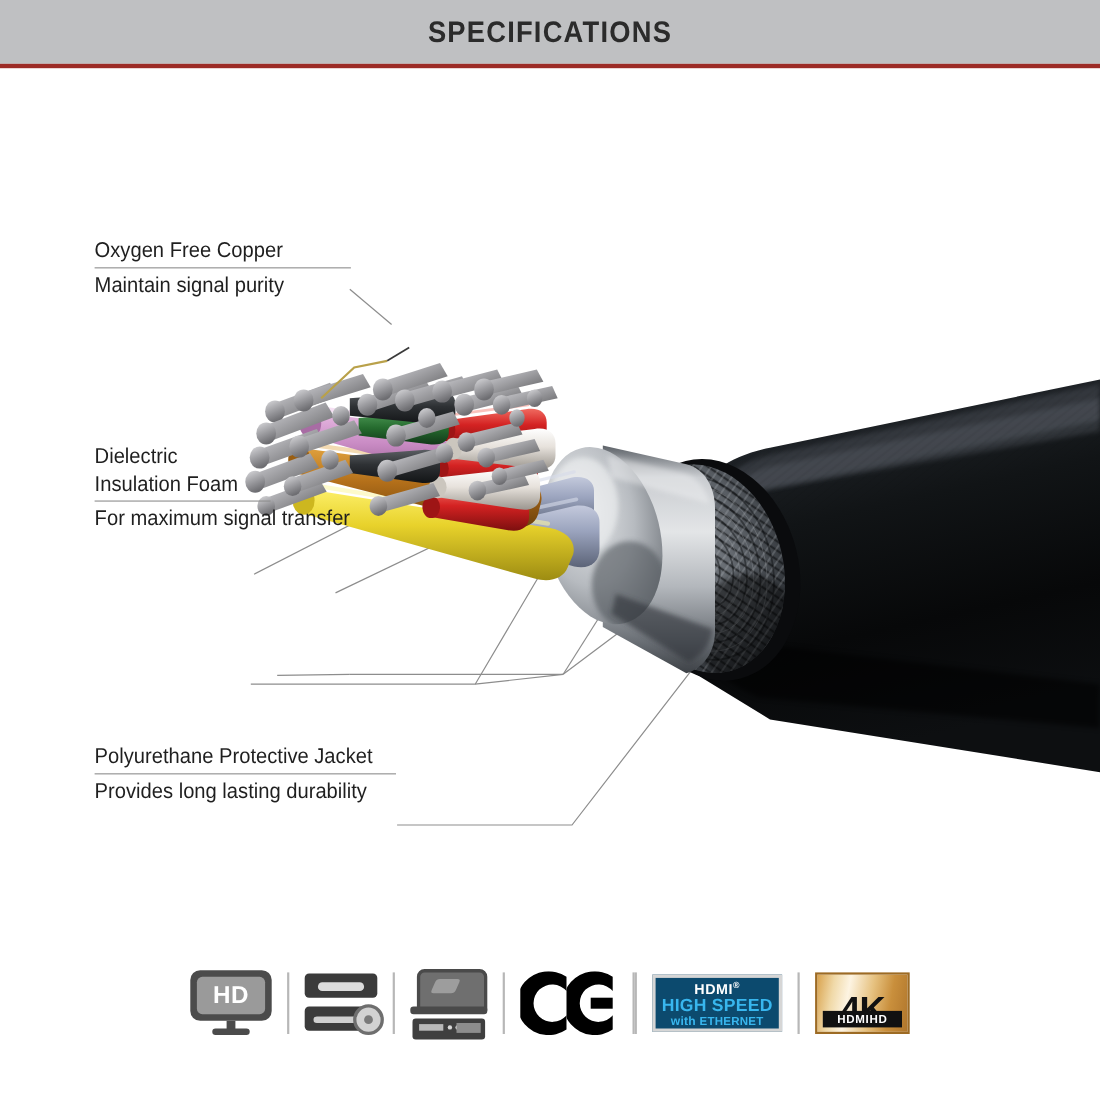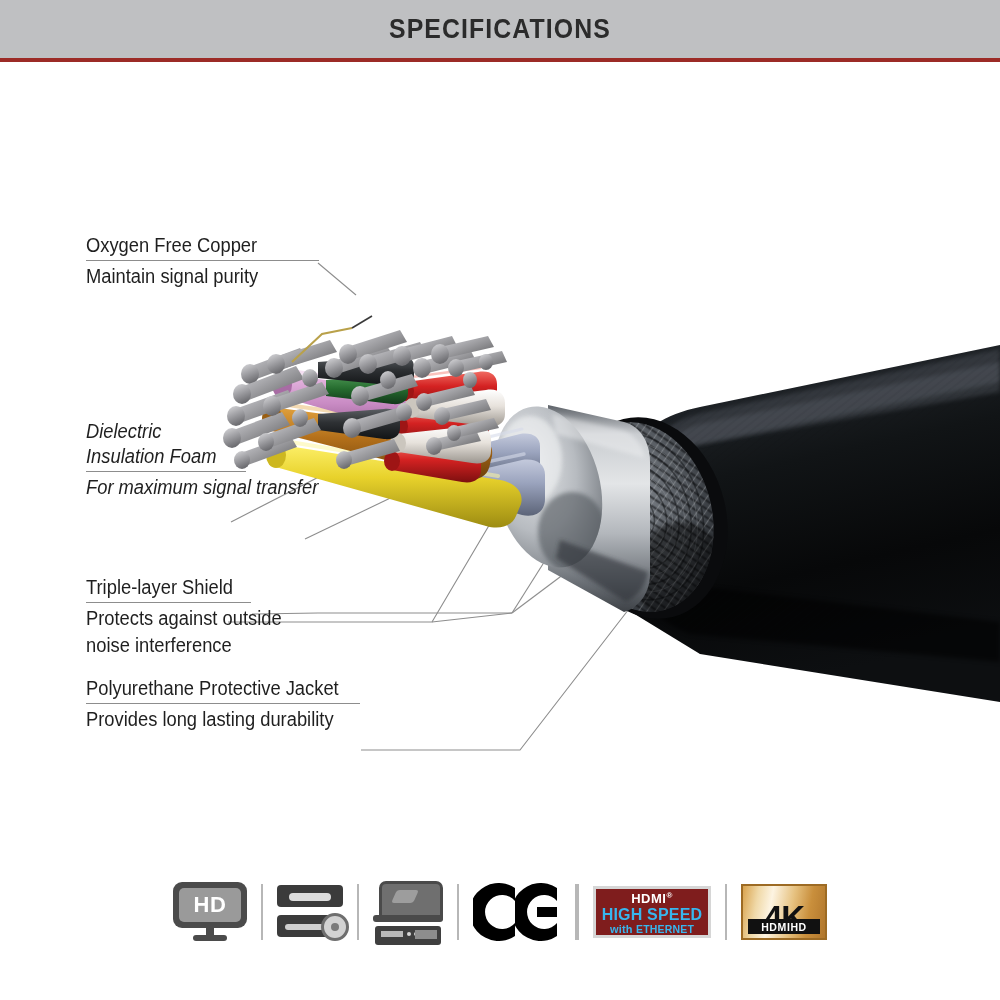--- a/index.html
+++ b/index.html
@@ -38,23 +38,23 @@
   .callout .ttl{
     font-size:19.5px;line-height:25px;color:#1f1f1f;
     white-space:nowrap;transform:scaleX(0.94);transform-origin:left center;
   }
   .callout .sub{
     font-size:19.5px;line-height:27px;color:#1f1f1f;
     white-space:nowrap;transform:scaleX(0.94);transform-origin:left center;
   }
   .callout .rule{height:1px;background:#8d8d8d;margin:2px 0 2px 0;}
 
-  #co-ofc{left:86px;top:233px;}
+  #co-ofc{left:86px;top:216px;}
   #co-ofc .rule{width:233px;}
-  #co-die{left:86px;top:419px;font-style:italic;}
+  #co-die{left:86px;top:403px;}
   #co-die .rule{width:160px;}
   #co-shd{left:86px;top:575px;}
   #co-shd .rule{width:165px;}
   #co-pur{left:86px;top:676px;}
   #co-pur .rule{width:274px;}
 
   
   .logos{
     position:absolute;left:0;top:862px;width:1000px;height:100px;
     display:flex;align-items:center;justify-content:center;gap:0px;
@@ -110,21 +110,21 @@
   
   .rohs{position:relative;width:122px;height:58px;}
   .rohs-text{
     position:absolute;left:28px;top:9px;
     font-size:34px;font-weight:bold;color:#111;
     font-family:"Liberation Sans", sans-serif;letter-spacing:-0.5px;
   }
 
   
   .hdmi{
-    width:118px;height:52px;background:#7f1d1d;border:3px solid #d6d6d6;
+    width:118px;height:52px;background:#0c4a6e;border:3px solid #d6d6d6;
     display:flex;flex-direction:column;align-items:center;justify-content:center;
     box-sizing:border-box;
   }
   .hdmi-word{
     color:#fff;font-weight:bold;font-size:13px;letter-spacing:0.5px;
     font-family:"Liberation Sans", sans-serif;line-height:14px;
   }
   .hdmi-word sup{font-size:8px;}
   .hdmi-hs{
     color:#38b6ee;font-weight:bold;font-size:16px;line-height:17px;
@@ -564,26 +564,20 @@
     <div class="sub">Maintain signal purity</div>
   </div>
 
   <div class="callout" id="co-die">
     <div class="ttl">Dielectric</div>
     <div class="ttl">Insulation Foam</div>
     <div class="rule"></div>
     <div class="sub">For maximum signal transfer</div>
   </div>
 
-  <div class="callout" id="co-shd">
-    <div class="ttl">Triple-layer Shield</div>
-    <div class="rule"></div>
-    <div class="sub">Protects against outside</div>
-    <div class="sub">noise interference</div>
-  </div>
 
   <div class="callout" id="co-pur">
     <div class="ttl">Polyurethane Protective Jacket</div>
     <div class="rule"></div>
     <div class="sub">Provides long lasting durability</div>
   </div>
 
   <div class="logos">
 
     <div class="logo-cell">

